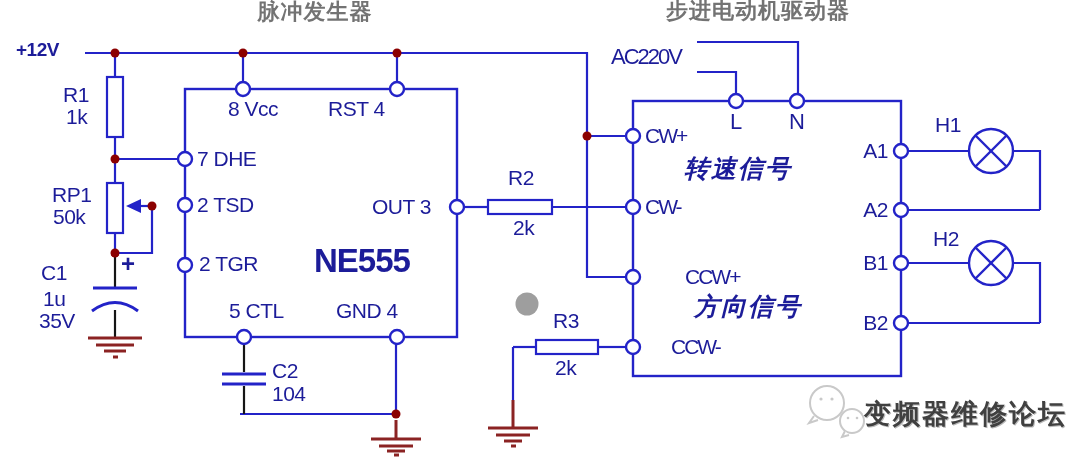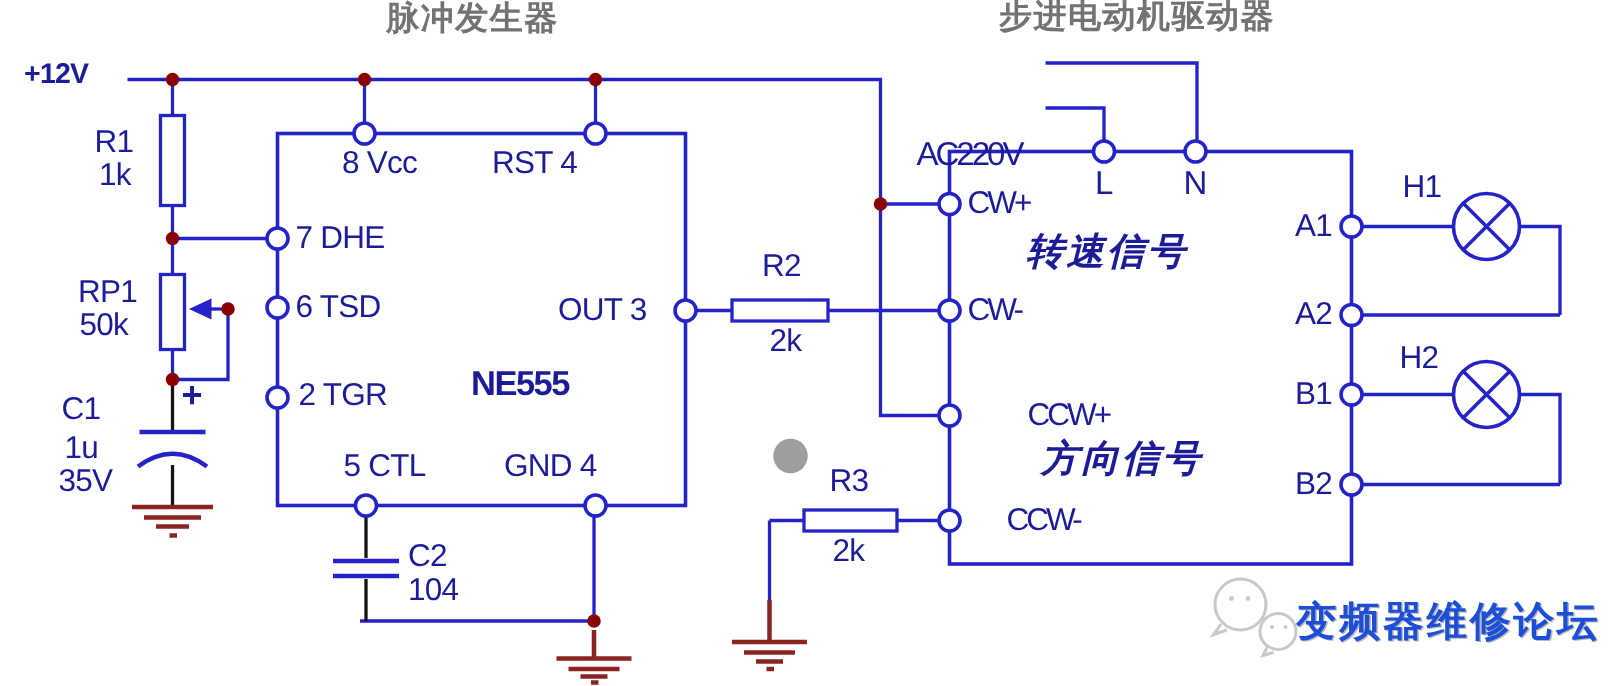--- a/index.html
+++ b/index.html
@@ -8,26 +8,26 @@
     font-family:"Liberation Sans",sans-serif;
   }
   #wires{position:absolute;left:0;top:0;}
   .lbl{
     position:absolute;color:#1c1c99;font-size:21px;line-height:1;white-space:nowrap;
     letter-spacing:-0.5px;font-weight:500;
   }
   .title{color:#737373;font-size:22px;font-weight:600;text-align:center;letter-spacing:1px;}
   .cn{font-size:25px;font-weight:600;letter-spacing:2px;font-style:italic;}
   .tight{letter-spacing:-2px;}
-  .ic-name{font-size:23px;font-weight:600;letter-spacing:-1px;}
+  .ic-name{font-size:33px;font-weight:600;letter-spacing:-1px;}
   .right{text-align:right;}
   .plus{font-size:24px;font-weight:700;}
   .wm-text{
     position:absolute;font-size:27px;font-weight:700;letter-spacing:2px;white-space:nowrap;
-    color:#1d4ed8;text-shadow:1px 1px 0 #b9b9b9,-1px -1px 0 #ffffff;
+    color:#404040;text-shadow:1px 1px 0 #b9b9b9,-1px -1px 0 #ffffff;
   }
 </style>
 </head>
 <body>
 
 <div id="stage">
 
   <svg id="wires" width="1080" height="457" viewBox="0 0 1080 457">
 
     <g stroke="#2323c8" stroke-width="2.2" fill="none">
@@ -179,37 +179,37 @@
   <span class="lbl" style="left:53px;top:206px;">50k</span>
 
   <span class="lbl plus" style="left:121px;top:252px;">+</span>
   <span class="lbl" style="left:41px;top:262px;">C1</span>
   <span class="lbl" style="left:43px;top:288px;">1u</span>
   <span class="lbl" style="left:39px;top:310px;">35V</span>
 
   <span class="lbl" style="left:228px;top:98px;">8 Vcc</span>
   <span class="lbl" style="left:328px;top:98px;">RST 4</span>
   <span class="lbl" style="left:197px;top:148px;">7 DHE</span>
-  <span class="lbl" style="left:197px;top:194px;">6 TSD</span>
+  <span class="lbl" style="left:197px;top:194px;">2 TSD</span>
   <span class="lbl" style="left:199px;top:253px;">2 TGR</span>
   <span class="lbl" style="left:229px;top:300px;">5 CTL</span>
   <span class="lbl" style="left:336px;top:300px;">GND 4</span>
   <span class="lbl" style="left:372px;top:196px;">OUT 3</span>
   <span class="lbl ic-name" style="left:314px;top:244px;">NE555</span>
 
   <span class="lbl" style="left:508px;top:167px;">R2</span>
   <span class="lbl" style="left:513px;top:217px;">2k</span>
 
   <span class="lbl" style="left:272px;top:360px;">C2</span>
   <span class="lbl" style="left:272px;top:383px;">104</span>
 
   <span class="lbl" style="left:553px;top:310px;">R3</span>
   <span class="lbl" style="left:555px;top:357px;">2k</span>
 
-  <span class="lbl tight" style="left:611px;top:46px;font-size:22px;margin-top:46px;">AC220V</span>
+  <span class="lbl tight" style="left:611px;top:46px;font-size:22px;">AC220V</span>
   <span class="lbl" style="left:730px;top:111px;font-size:22px;">L</span>
   <span class="lbl" style="left:789px;top:111px;font-size:22px;">N</span>
 
   <span class="lbl tight" style="left:645px;top:125px;">CW+</span>
   <span class="lbl tight" style="left:645px;top:196px;">CW-</span>
   <span class="lbl tight" style="left:641px;top:266px;padding-left:44px;">CCW+</span>
   <span class="lbl tight" style="left:637px;top:336px;padding-left:34px;">CCW-</span>
 
   <span class="lbl cn" style="left:684px;top:156px;">转速信号</span>
   <span class="lbl cn" style="left:694px;top:294px;">方向信号</span>

